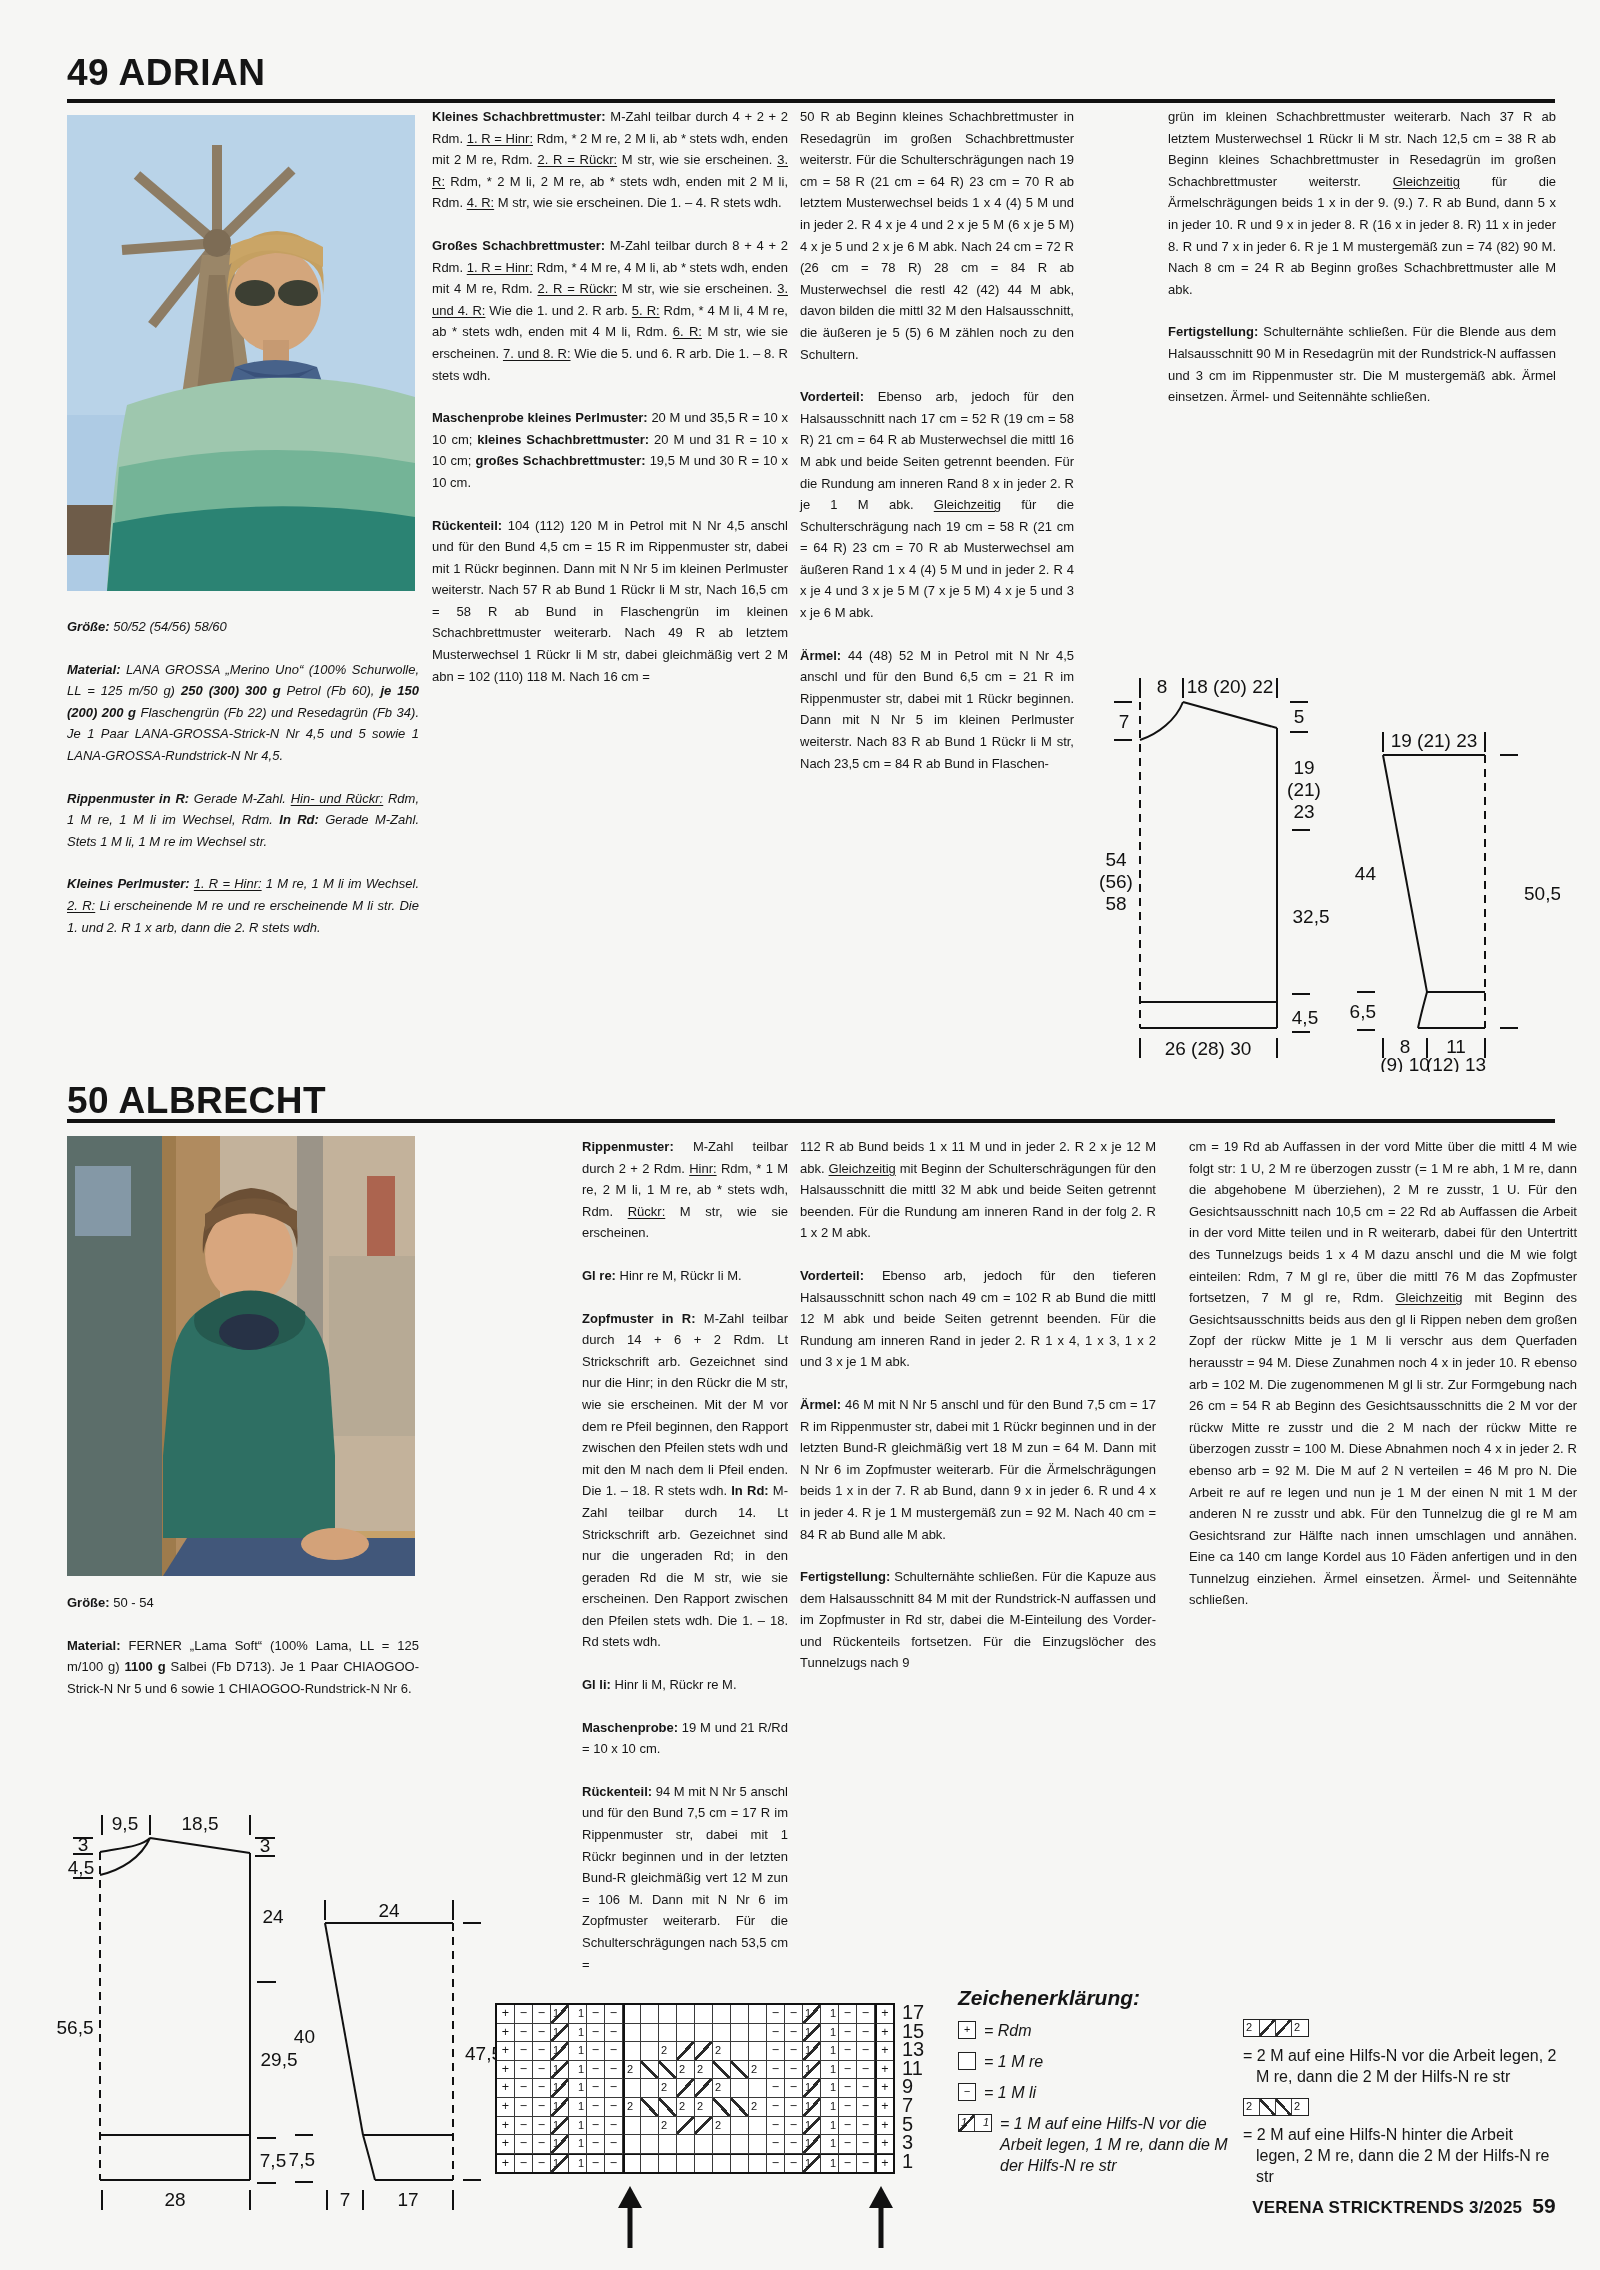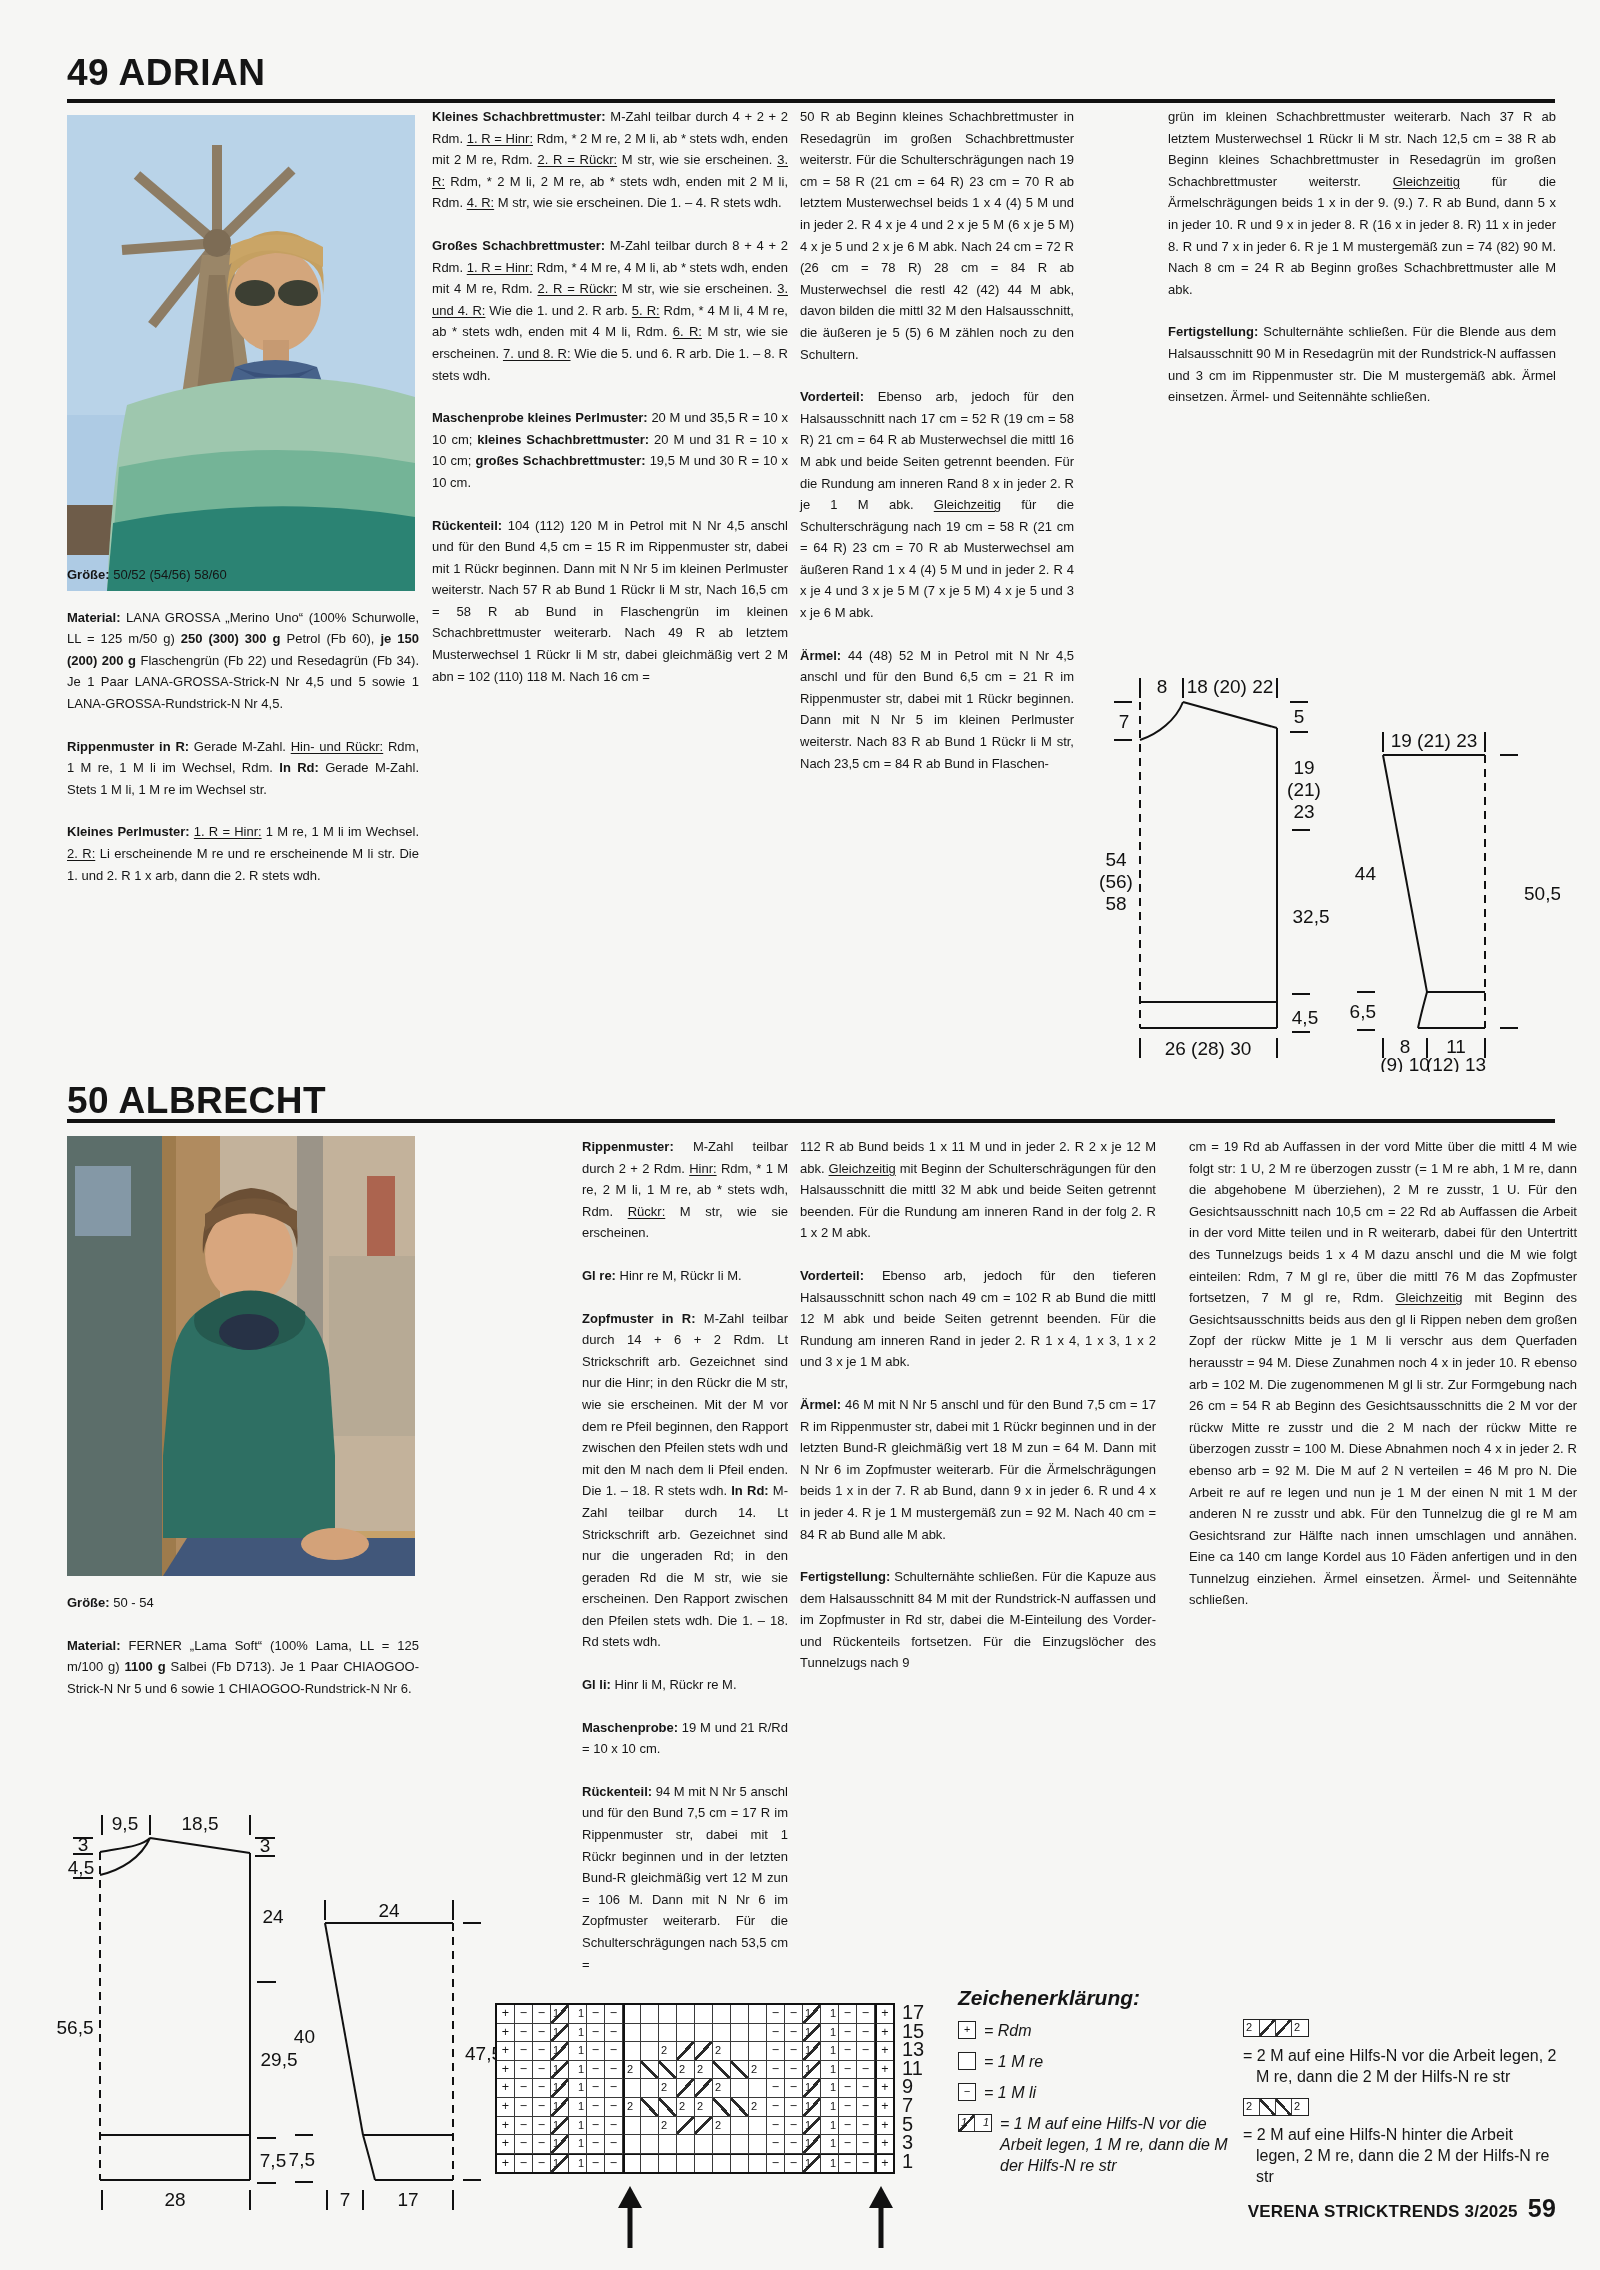--- a/index.html
+++ b/index.html
@@ -40,21 +40,21 @@
   
   .legend-title{font-size:21px;font-weight:bold;}
   .litem{display:flex;gap:8px;margin-top:10px;font-size:16px;line-height:21px;align-items:flex-start;}
   .litem .txt{text-align:left;}
   .gl{display:flex;border:1.4px solid #222;background:#fff;flex:0 0 auto;margin-top:1px;}
   .gl .cell{width:16px;height:16px;line-height:14px;font-size:11px;}
   .gl .cell:last-child{border-right:none;}
   .gl .cell{border-bottom:none;}
   .hang{text-indent:-13px;padding-left:13px;}
   .footer{font-weight:bold;font-size:17px;letter-spacing:.2px;}
-  .footer .pn{font-size:25px;margin-left:10px;margin-top:18px;}
+  .footer .pn{font-size:21px;margin-left:10px;margin-top:18px;}
   .arrowsvg{position:absolute;width:26px;height:62px;}
 </style>
 </head>
 <body>
 
 <div class="abs section-title" style="left:67px;top:52px;">49 ADRIAN</div>
 <div class="abs rule" style="left:67px;top:99px;width:1488px;"></div>
 
 <div class="abs" style="left:67px;top:115px;">
   <svg width="348" height="476" viewBox="0 0 348 476">
@@ -79,21 +79,21 @@
     <ellipse cx="231" cy="178" rx="20" ry="13" fill="#3c3f33"></ellipse>
     <rect x="196" y="225" width="26" height="28" fill="#c69a72"></rect>
     <path d="M168,252 Q208,238 250,252 L258,276 L160,276 Z" fill="#47628a"></path>
     <path d="M60,290 Q205,240 348,282 L348,476 L40,476 Q45,360 60,290 Z" fill="#9ec7ae"></path>
     <path d="M52,352 Q200,320 348,348 L348,476 L42,476 Z" fill="#74b497"></path>
     <path d="M46,408 Q200,378 348,402 L348,476 L40,476 Z" fill="#2b8373"></path>
     <path d="M168,252 L188,262 L232,262 L250,252 Q214,268 168,252 Z" fill="#39517a"></path>
   </svg>
 </div>
 
-<div class="abs body-text" style="left:67px;top:564px;width:352px;">
+<div class="abs body-text" style="left:67px;top:616px;width:352px;font-style:italic;">
     <p class="para"><span class="b">Größe: </span><span>50/52 (54/56) 58/60</span></p>
     <p class="para"><span class="b">Material: </span><span>LANA GROSSA „Merino Uno“ (100% Schurwolle, LL = 125 m/50 g) </span><span class="b">250 (300) 300 g</span><span> Petrol (Fb 60), </span><span class="b">je 150 (200) 200 g</span><span> Flaschengrün (Fb 22) und Resedagrün (Fb 34). Je 1 Paar LANA-GROSSA-Strick-N Nr 4,5 und 5 sowie 1 LANA-GROSSA-Rundstrick-N Nr 4,5.</span></p>
     <p class="para"><span class="b">Rippenmuster in R: </span><span>Gerade M-Zahl. </span><span class="u">Hin- und Rückr:</span><span> Rdm, 1 M re, 1 M li im Wechsel, Rdm. </span><span class="b">In Rd: </span><span>Gerade M-Zahl. Stets 1 M li, 1 M re im Wechsel str.</span></p>
     <p class="para"><span class="b">Kleines Perlmuster: </span><span class="u">1. R = Hinr:</span><span> 1 M re, 1 M li im Wechsel. </span><span class="u">2. R:</span><span> Li erscheinende M re und re erscheinende M li str. Die 1. und 2. R 1 x arb, dann die 2. R stets wdh.</span></p>
   </div>
 <div class="abs body-text" style="left:432px;top:106px;width:356px;">
     <p class="para"><span class="b">Kleines Schachbrettmuster:</span><span> M-Zahl teilbar durch 4 + 2 + 2 Rdm. </span><span class="u">1. R = Hinr:</span><span> Rdm, * 2 M re, 2 M li, ab * stets wdh, enden mit 2 M re, Rdm. </span><span class="u">2. R = Rückr:</span><span> M str, wie sie erscheinen. </span><span class="u">3. R:</span><span> Rdm, * 2 M li, 2 M re, ab * stets wdh, enden mit 2 M li, Rdm. </span><span class="u">4. R:</span><span> M str, wie sie erscheinen. Die 1. – 4. R stets wdh.</span></p>
     <p class="para"><span class="b">Großes Schachbrettmuster:</span><span> M-Zahl teilbar durch 8 + 4 + 2 Rdm. </span><span class="u">1. R = Hinr:</span><span> Rdm, * 4 M re, 4 M li, ab * stets wdh, enden mit 4 M re, Rdm. </span><span class="u">2. R = Rückr:</span><span> M str, wie sie erscheinen. </span><span class="u">3. und 4. R:</span><span> Wie die 1. und 2. R arb. </span><span class="u">5. R:</span><span> Rdm, * 4 M li, 4 M re, ab * stets wdh, enden mit 4 M li, Rdm. </span><span class="u">6. R:</span><span> M str, wie sie erscheinen. </span><span class="u">7. und 8. R:</span><span> Wie die 5. und 6. R arb. Die 1. – 8. R stets wdh.</span></p>
     <p class="para"><span class="b">Maschenprobe kleines Perlmuster:</span><span> 20 M und 35,5 R = 10 x 10 cm; </span><span class="b">kleines Schachbrettmuster:</span><span> 20 M und 31 R = 10 x 10 cm; </span><span class="b">großes Schachbrettmuster:</span><span> 19,5 M und 30 R = 10 x 10 cm.</span></p>
     <p class="para"><span class="b">Rückenteil:</span><span> 104 (112) 120 M in Petrol mit N Nr 4,5 anschl und für den Bund 4,5 cm = 15 R im Rippenmuster str, dabei mit 1 Rückr beginnen. Dann mit N Nr 5 im kleinen Perlmuster weiterstr. Nach 57 R ab Bund 1 Rückr li M str, Nach 16,5 cm = 58 R ab Bund in Flaschengrün im kleinen Schachbrettmuster weiterarb. Nach 49 R ab letztem Musterwechsel 1 Rückr li M str, dabei gleichmäßig vert 2 M abn = 102 (110) 118 M. Nach 16 cm =</span></p>

